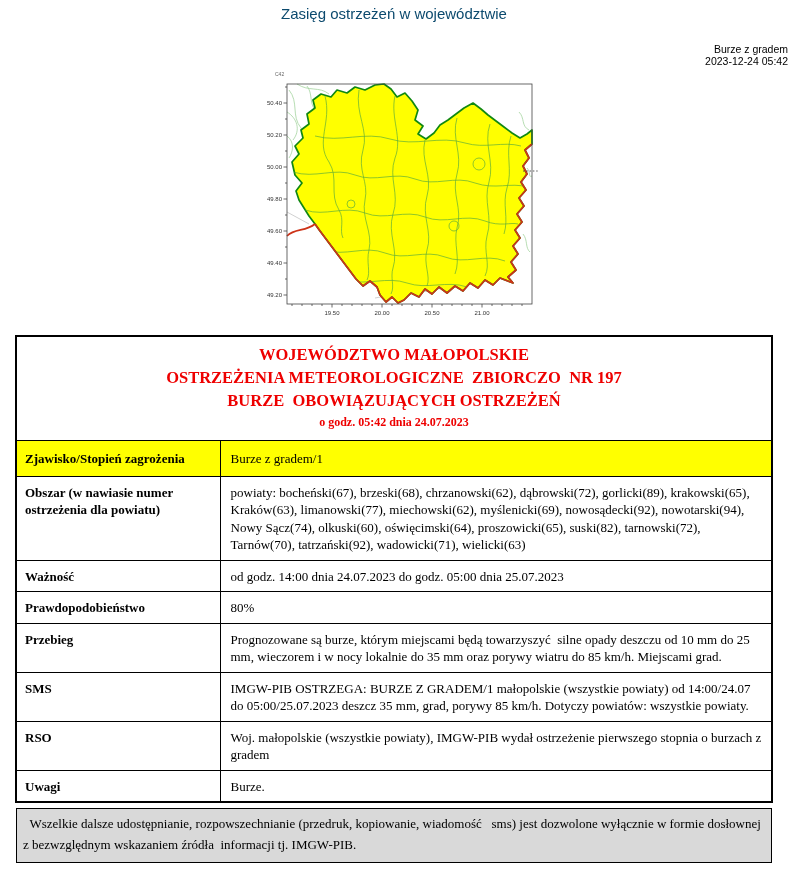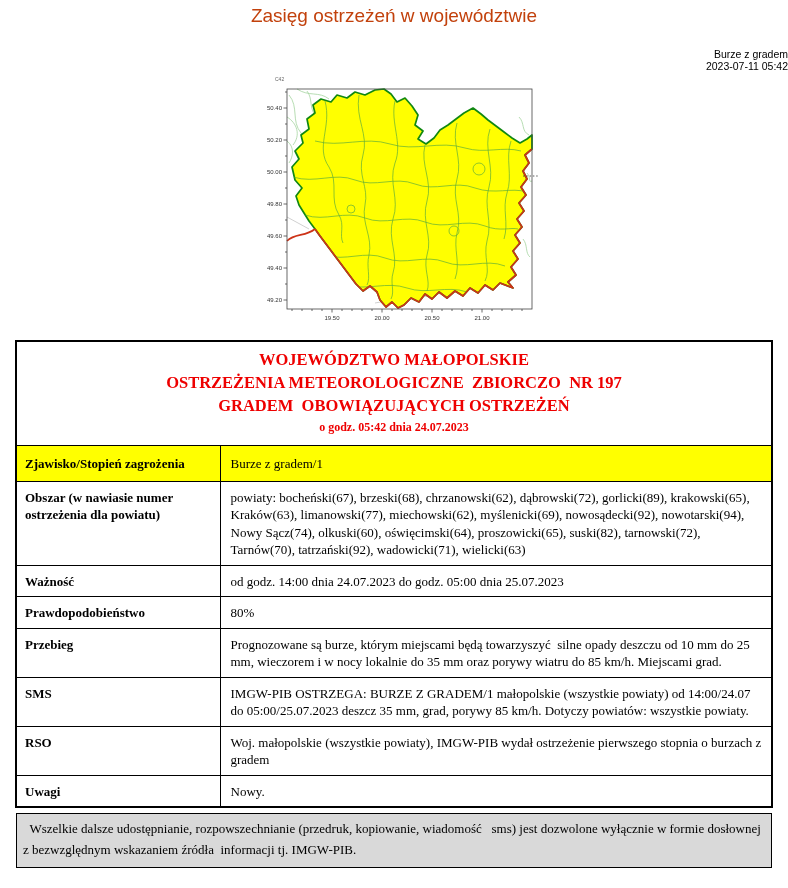--- a/index.html
+++ b/index.html
@@ -1,21 +1,21 @@
 <!DOCTYPE html>
 <html style="--header-red: #ee0000; --warning-yellow: #ffff00; --map-green: #118811; --map-red: #cd3318; --county-line: #5fae3a; --outside-line: #a5d4a0; --road-gray: #c4c4c4; --footer-bg: #d9d9d9;"><head>
 <meta charset="utf-8">
 <style>
   html,body{margin:0;padding:0;background:#ffffff;}
   body{width:788px;height:888px;overflow:hidden;font-family:"Liberation Serif",serif;color:#000;}
   .page{width:788px;height:888px;position:relative;}
 
   .doc-title{
     text-align:center;padding-top:5px;
-    font-family:"Liberation Sans",sans-serif;font-size:19px;color:#c2410c;
+    font-family:"Liberation Sans",sans-serif;font-size:15px;color:#0c4a6e;
   }
   .map-caption{
     text-align:right;margin-top:21px;
     font-family:"Liberation Sans",sans-serif;font-size:10.5px;line-height:12px;color:#000;
   }
   .map-wrap{width:302px;margin:1px auto 0 auto;position:relative;left:8px;}
   svg text.tick{font-family:"Liberation Sans",sans-serif;font-size:6px;fill:#333;}
   svg text.corner{font-family:"Liberation Sans",sans-serif;font-size:5px;fill:#666;}
   .frame{fill:none;stroke:#444;stroke-width:0.8;}
   .woj-fill{fill:var(--warning-yellow,#ffff00);stroke:var(--map-green,#118811);stroke-width:1.7;stroke-linejoin:round;}
@@ -51,21 +51,21 @@
 </style>
 </head>
 <body>
 
 <div class="page">
 
   <div class="doc-title">Zasięg ostrzeżeń w województwie</div>
 
   <div class="map-caption">
     <div>Burze z gradem</div>
-    <div>2023-07-11 05:42</div>
+    <div>2023-12-24 05:42</div>
   </div>
 
   <div class="map-wrap">
     <svg width="302" height="254" viewBox="0 0 302 254">
       <g transform="translate(36,16)">
         <defs>
           <path id="wojShape" d="M5,78 L12,70 L8,62 L16,54 L14,46 L22,40 L20,30 L28,24 L26,16 L34,10 L44,13 L50,6 L60,9 L68,3 L78,6 L88,1 L97,0 L104,5 L110,13 L118,9 L125,17 L131,26 L128,36 L136,42 L131,50 L139,55 L147,49 L153,41 L161,36 L169,30 L177,24 L186,19 L194,25 L201,31 L209,37 L217,43 L225,49 L233,54 L240,50 L245,46 L245,60 L238,66 L242,74 L236,82 L240,90 L234,98 L239,106 L232,114 L237,122 L230,130 L235,138 L228,146 L233,154 L226,162 L231,170 L224,178 L229,186 L221,193 L226,199 L213,194 L206,201 L198,196 L191,204 L183,199 L176,207 L168,202 L160,209 L152,203 L145,210 L138,205 L132,213 L124,209 L117,216 L111,219 L105,213 L99,218 L93,211 L90,203 L83,197 L76,202 L69,195 L63,187 L57,179 L51,171 L45,163 L39,155 L33,147 L28,140 L22,132 L17,124 L12,116 L9,107 L15,99 L8,91 Z"></path>
           <clipPath id="wojClip">
               <use href="#wojShape"></use>
             </clipPath>
@@ -142,21 +142,21 @@
   <table class="warn">
     <colgroup>
         <col style="width:204px">
         <col>
       </colgroup>
     <tbody>
         <tr>
       <td class="thead" colspan="2">
         <div class="h-big">WOJEWÓDZTWO MAŁOPOLSKIE</div>
         <div class="h-big">OSTRZEŻENIA METEOROLOGICZNE  ZBIORCZO  NR 197</div>
-        <div class="h-big">GRADEM  OBOWIĄZUJĄCYCH OSTRZEŻEŃ</div>
+        <div class="h-big">BURZE  OBOWIĄZUJĄCYCH OSTRZEŻEŃ</div>
         <div class="h-small">o godz. 05:42 dnia 24.07.2023</div>
       </td>
     </tr>
     <tr class="hl">
       <td class="lbl">Zjawisko/Stopień zagrożenia</td>
       <td class="val">Burze z gradem/1</td>
     </tr>
     <tr>
       <td class="lbl">Obszar (w nawiasie numer ostrzeżenia dla powiatu)</td>
       <td class="val">powiaty: bocheński(67), brzeski(68), chrzanowski(62), dąbrowski(72), gorlicki(89), krakowski(65), Kraków(63), limanowski(77), miechowski(62), myślenicki(69), nowosądecki(92), nowotarski(94), Nowy Sącz(74), olkuski(60), oświęcimski(64), proszowicki(65), suski(82), tarnowski(72), Tarnów(70), tatrzański(92), wadowicki(71), wielicki(63)</td>
@@ -176,21 +176,21 @@
     <tr>
       <td class="lbl">SMS</td>
       <td class="val">IMGW-PIB OSTRZEGA: BURZE Z GRADEM/1 małopolskie (wszystkie powiaty) od 14:00/24.07 do 05:00/25.07.2023 deszcz 35 mm, grad, porywy 85 km/h. Dotyczy powiatów: wszystkie powiaty.</td>
     </tr>
     <tr>
       <td class="lbl">RSO</td>
       <td class="val">Woj. małopolskie (wszystkie powiaty), IMGW-PIB wydał ostrzeżenie pierwszego stopnia o burzach z gradem</td>
     </tr>
     <tr>
       <td class="lbl">Uwagi</td>
-      <td class="val">Nowy.</td>
+      <td class="val">Burze.</td>
     </tr>
   </tbody>
     </table>
 
   <div class="footer-box">
     <p>  Wszelkie dalsze udostępnianie, rozpowszechnianie (przedruk, kopiowanie, wiadomość   sms) jest dozwolone wyłącznie w formie dosłownej z bezwzględnym wskazaniem źródła  informacji tj. IMGW-PIB.</p>
   </div>
 
 </div>
 

